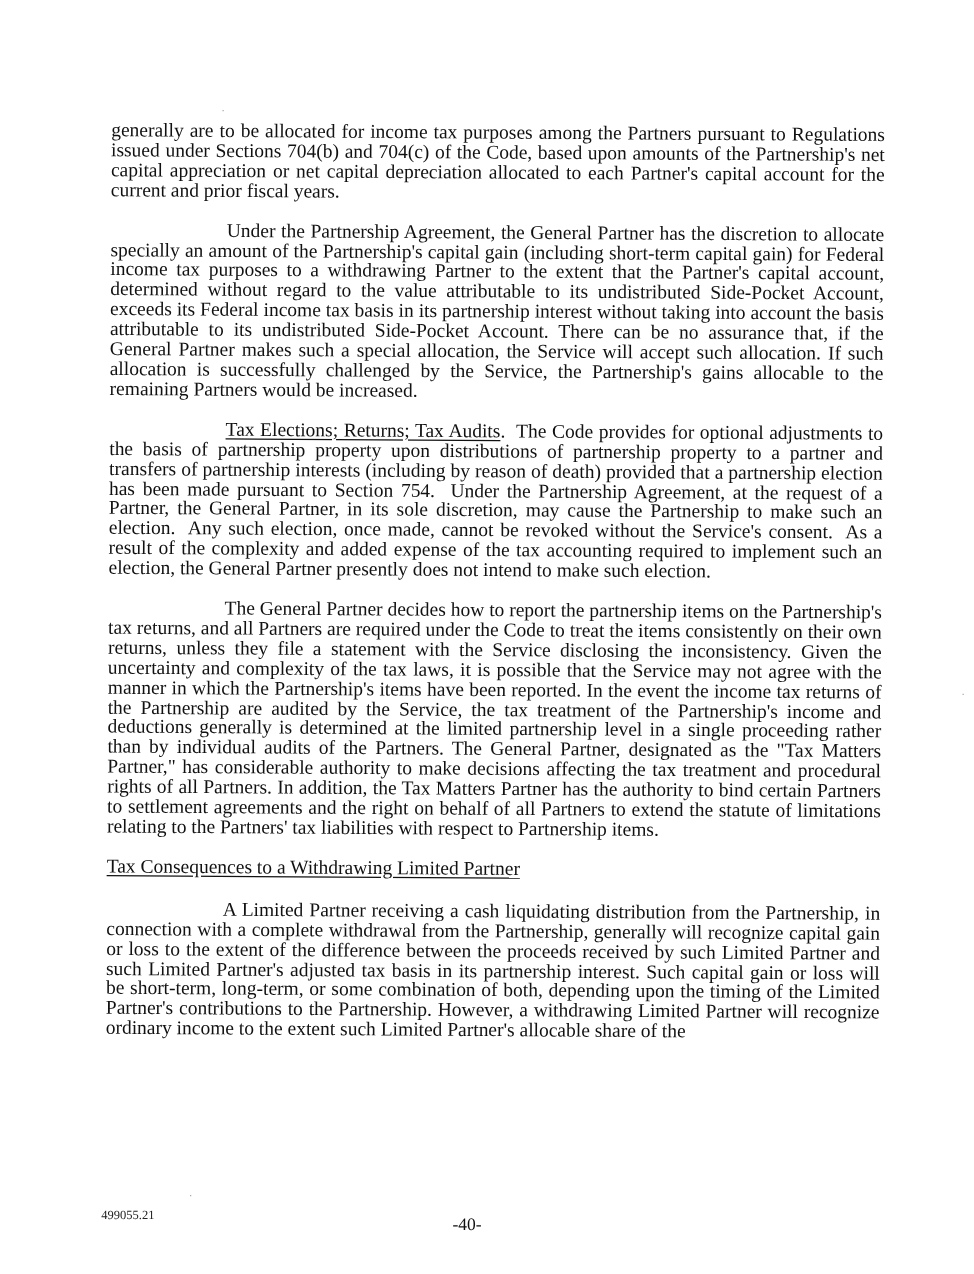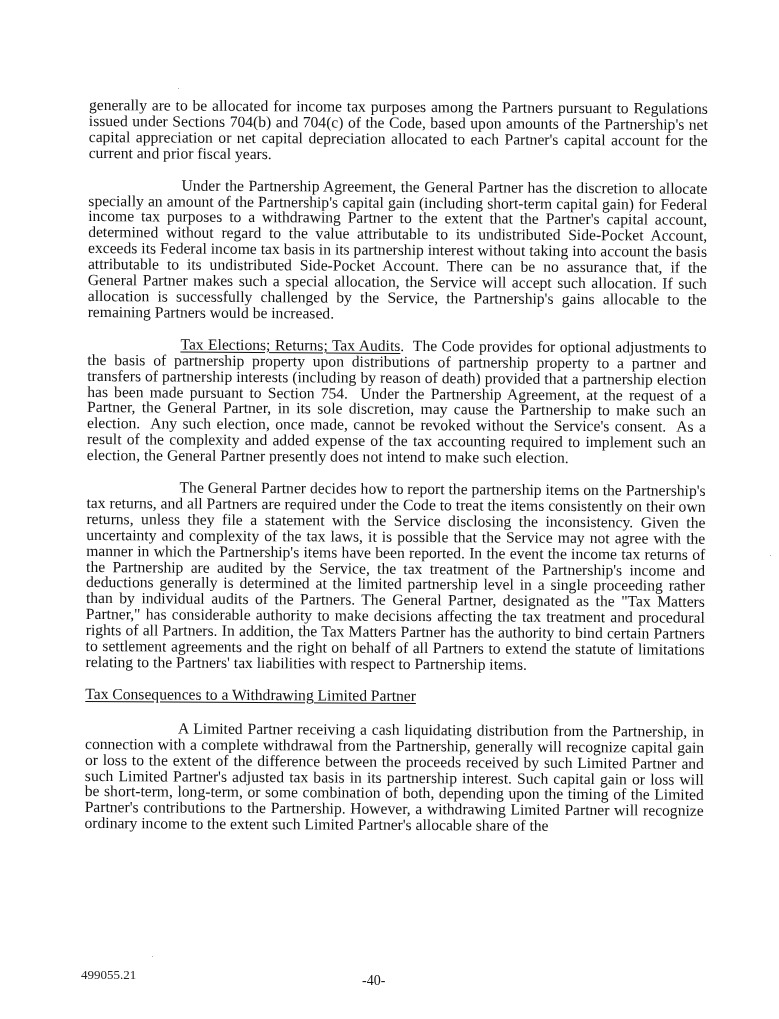--- a/index.html
+++ b/index.html
@@ -8,21 +8,21 @@
     position: absolute; left: 89px; top: 97px; width: 619px;
     font-family: "Liberation Serif", serif; font-size: 15.6px; line-height: 15.9px;
     color: #111111; transform: rotate(0.35deg); transform-origin: 0 0;
   }
   .para { text-align: justify; margin: 0 0 16px 0; }
   .indent { text-indent: 93px; }
   .u { text-decoration: underline; text-underline-offset: 2px; }
   .heading { margin: 0 0 18px 0; }
   .footer-id {
     position: absolute; left: 81px; top: 967px;
-    font-family: "Liberation Serif", serif; font-size: 13px; color: #222;
+    font-family: "Liberation Serif", serif; font-size: 10px; color: #222;
   }
   .page-num {
     position: absolute; left: 362px; top: 973px;
     font-family: "Liberation Serif", serif; font-size: 14px; color: #111;
   }
   .speck { position: absolute; width: 1px; height: 1px; background: #aaa; }
 </style>
 </head>
 <body>
 

